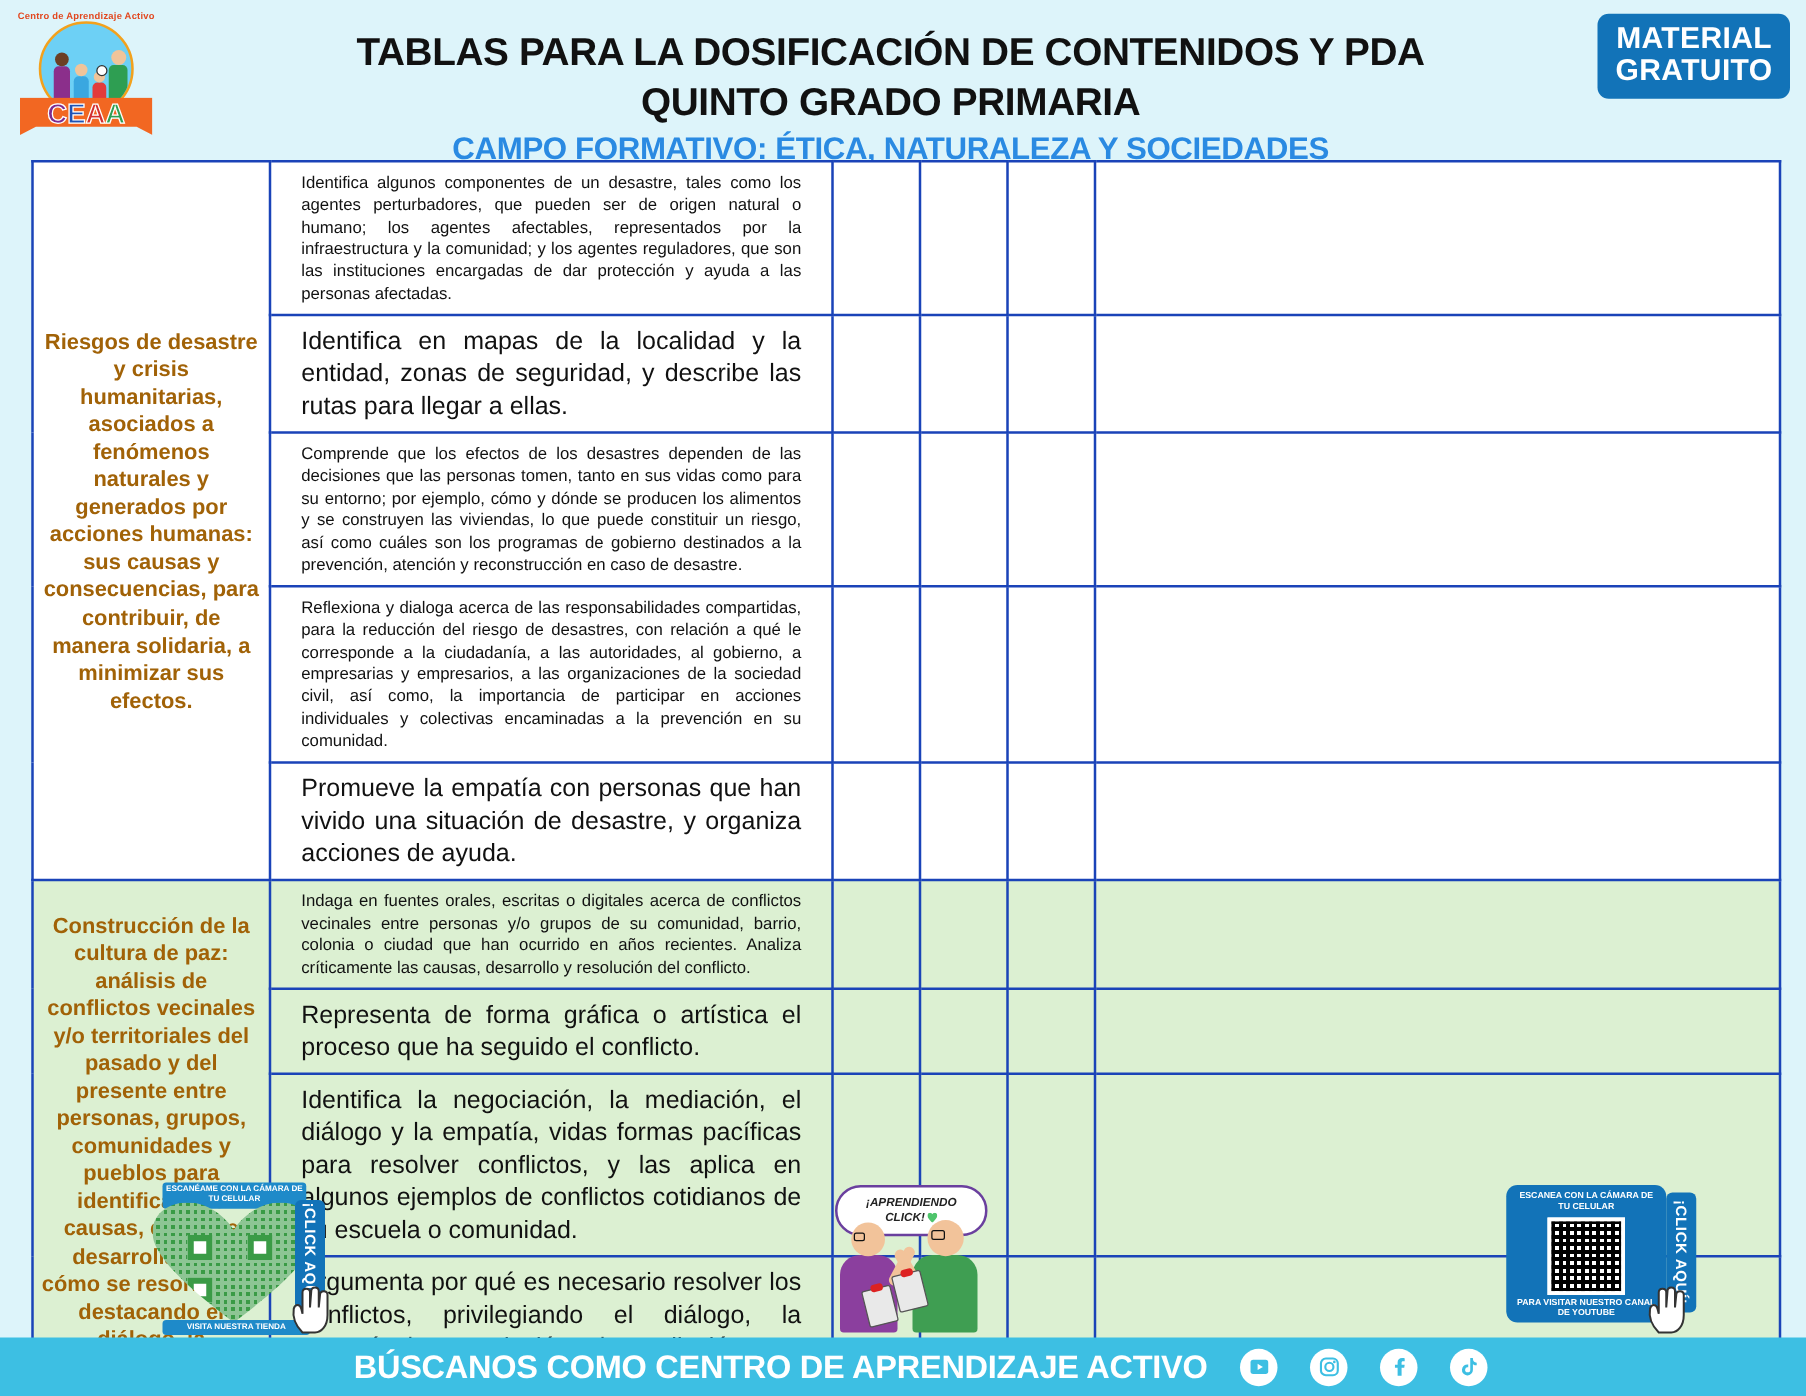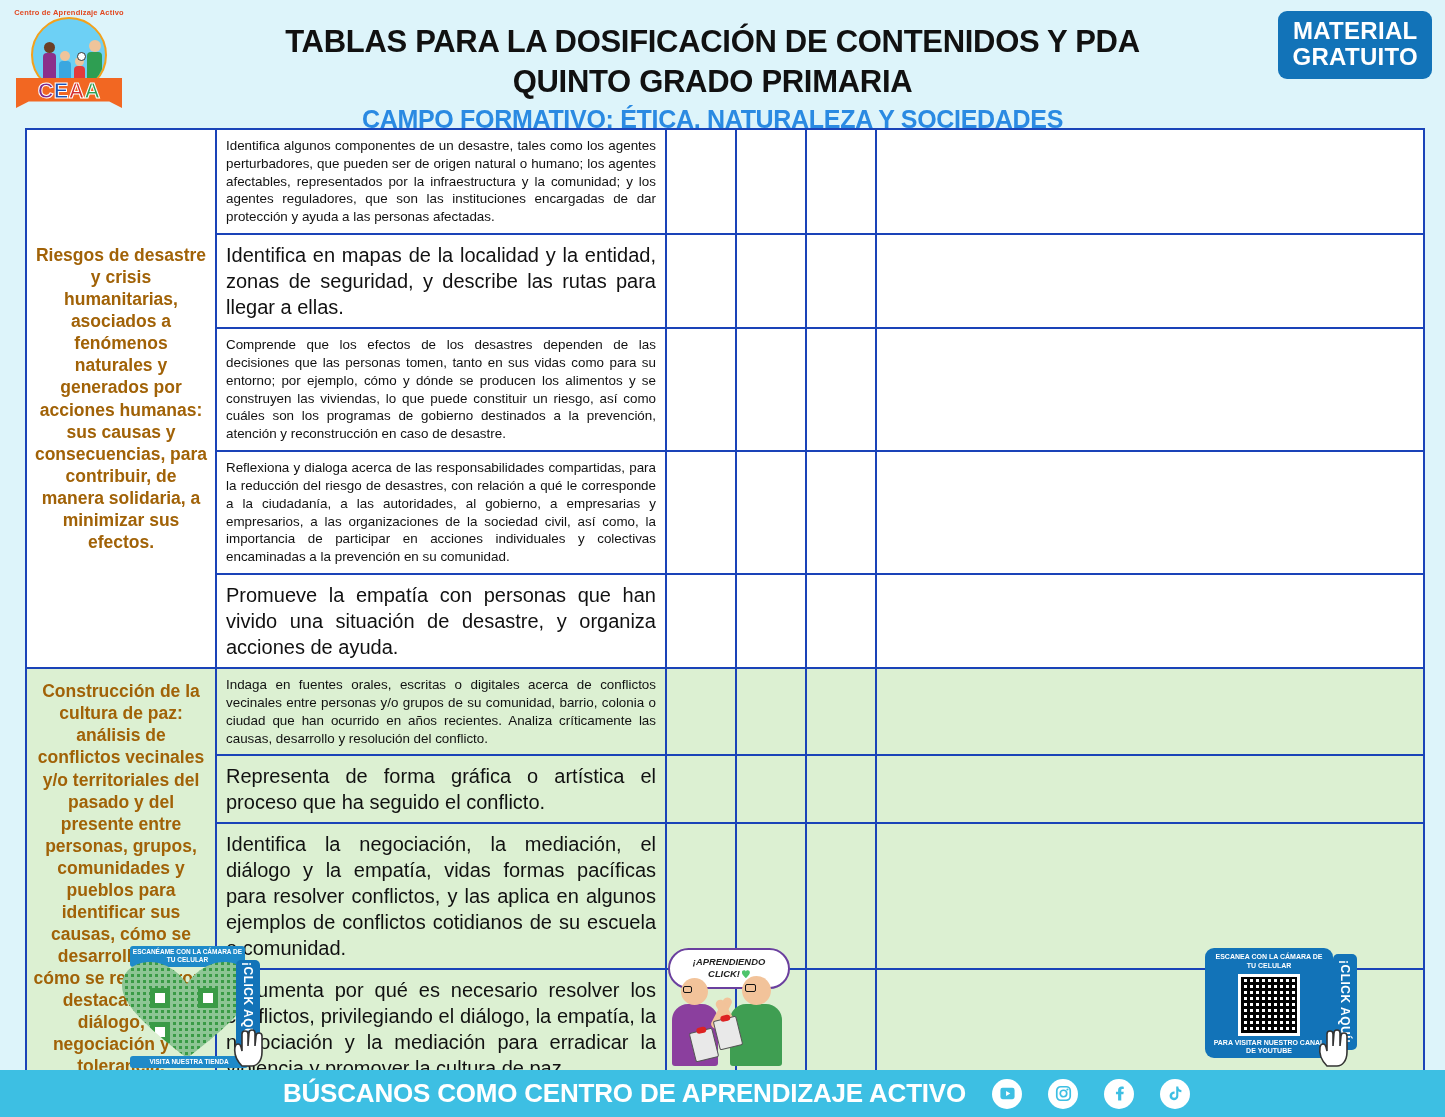--- a/index.html
+++ b/index.html
@@ -134,21 +134,21 @@
 
   .tema {
     text-align: center;
     font-weight: bold;
     font-size: 17.5px;
     line-height: 1.26;
     color: #a16207;
     padding: 6px 6px;
   }
   .pda {
-    padding: 7px 9px;
+    padding: 7px 24px;
     text-align: justify;
     color: #111;
   }
   .pda.small { font-size: 13.4px; line-height: 1.33; }
   .pda.big   { font-size: 20px; line-height: 1.3; }
 
   tr.green td { background: #dcf0d2; }
 
   
   .footer-area {

